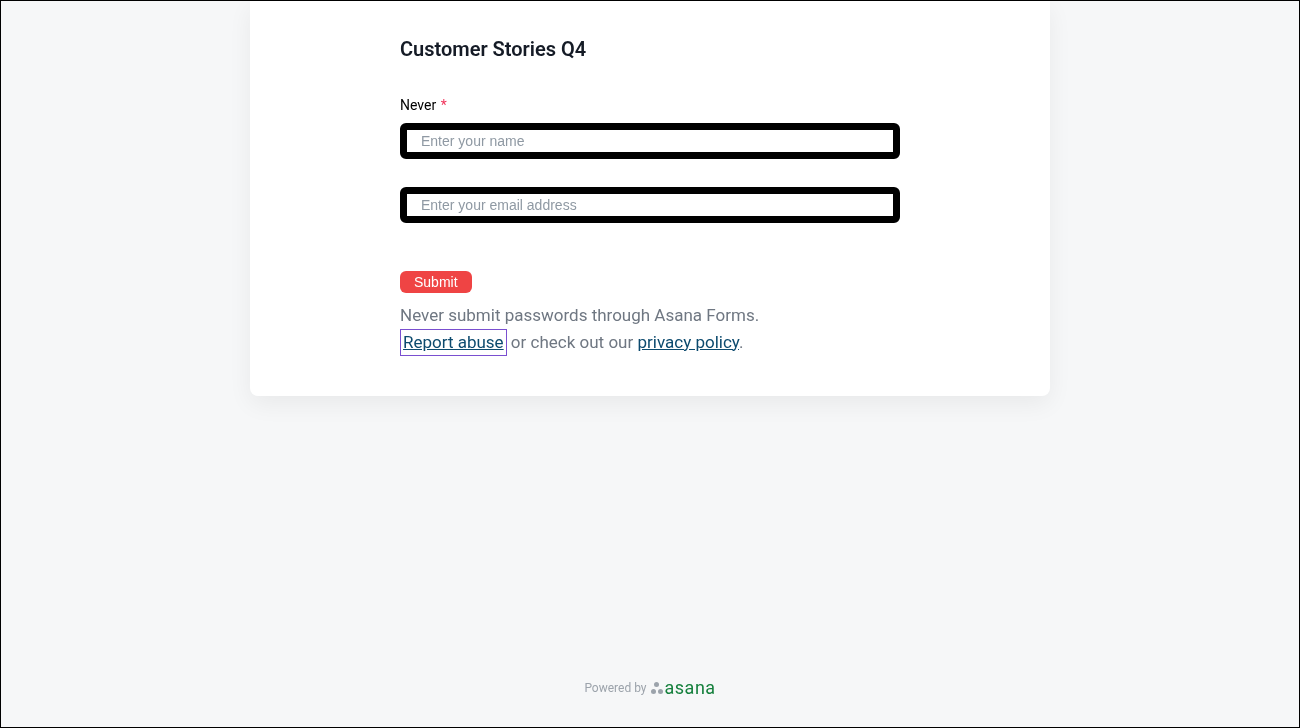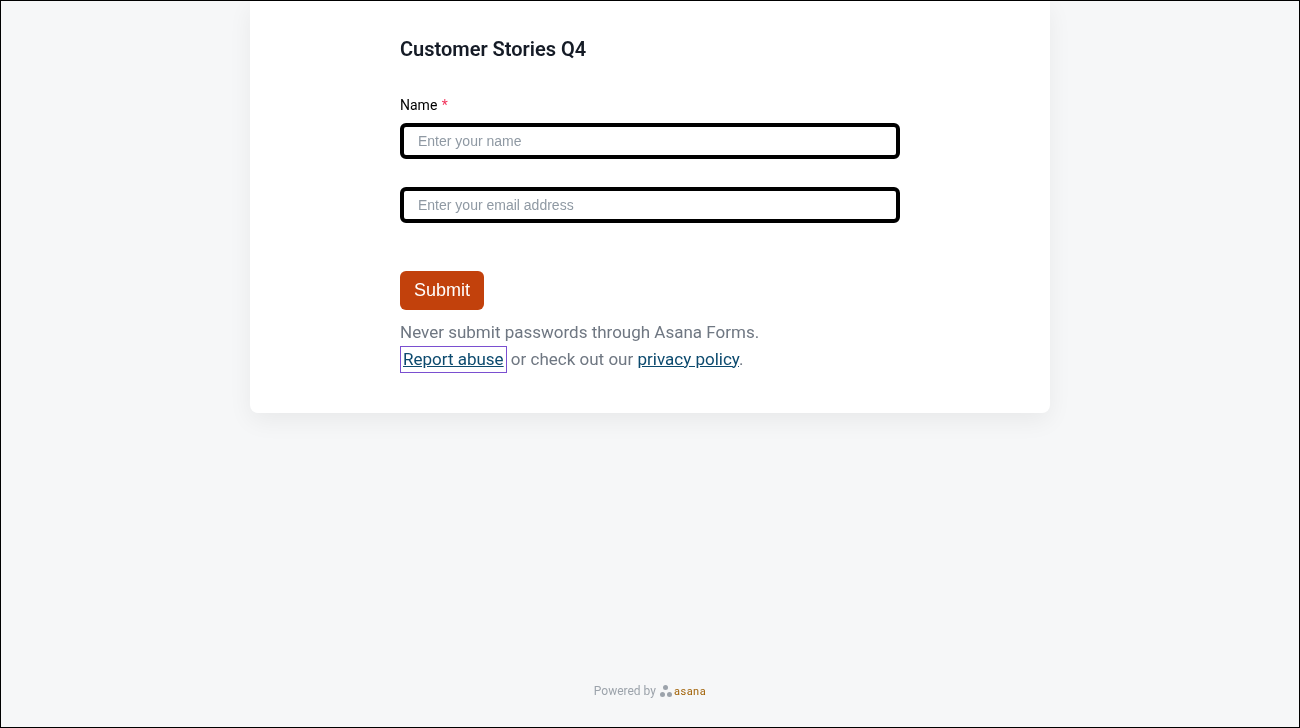--- a/index.html
+++ b/index.html
@@ -39,37 +39,37 @@
       display: block;
       margin-bottom: 10px;
     }
     .required {
       color: #f1355c;
       margin-left: 1px;
     }
     .field-input {
       width: 100%;
       height: 36px;
-      border: 4px solid #000000;
+      border: 7px solid #000000;
       border-radius: 6px;
       padding: 0 14px;
       font-size: 14px;
       color: #151b26;
       outline: none;
     }
     .field-input::placeholder {
       color: #8f99a3;
     }
     .submit-btn {
-      background: #c2410c;
+      background: #ef4444;
       color: #ffffff;
       border: none;
       border-radius: 6px;
-      padding: 9px 14px;
-      font-size: 18px;
+      padding: 3px 14px;
+      font-size: 14px;
       font-weight: 500;
       cursor: pointer;
       margin-top: 20px;
     }
     .disclaimer {
       margin-top: 10px;
       font-size: 17px;
       color: #6f7782;
       line-height: 1.5;
     }
@@ -114,35 +114,35 @@
       position: absolute;
       width: 5px;
       height: 5px;
       border-radius: 50%;
       background: #9ca3ab;
     }
     .asana-dots::before { top: 0; left: 3.5px; }
     .asana-dots::after { bottom: 0; left: 0; }
     .asana-dots span { bottom: 0; right: 0; }
     .asana-text {
-      font-size: 11px;
+      font-size: 18px;
       letter-spacing: 0.5px;
-      color: #a16207;
+      color: #15803d;
       font-weight: 400;
     }
   </style>
 </head>
 <body>
 
 <div class="form-card">
   <h1 class="form-title">Customer Stories Q4</h1>
 
   <div class="field">
     <label class="field-label">
-      <span>Name</span>
+      <span>Never</span>
       <span class="required">*</span>
     </label>
     <input type="text" class="field-input" placeholder="Enter your name" style="">
   </div>
 
   <div class="field">
     <input type="text" class="field-input" placeholder="Enter your email address" style="">
   </div>
 
   <button class="submit-btn">Submit</button>

